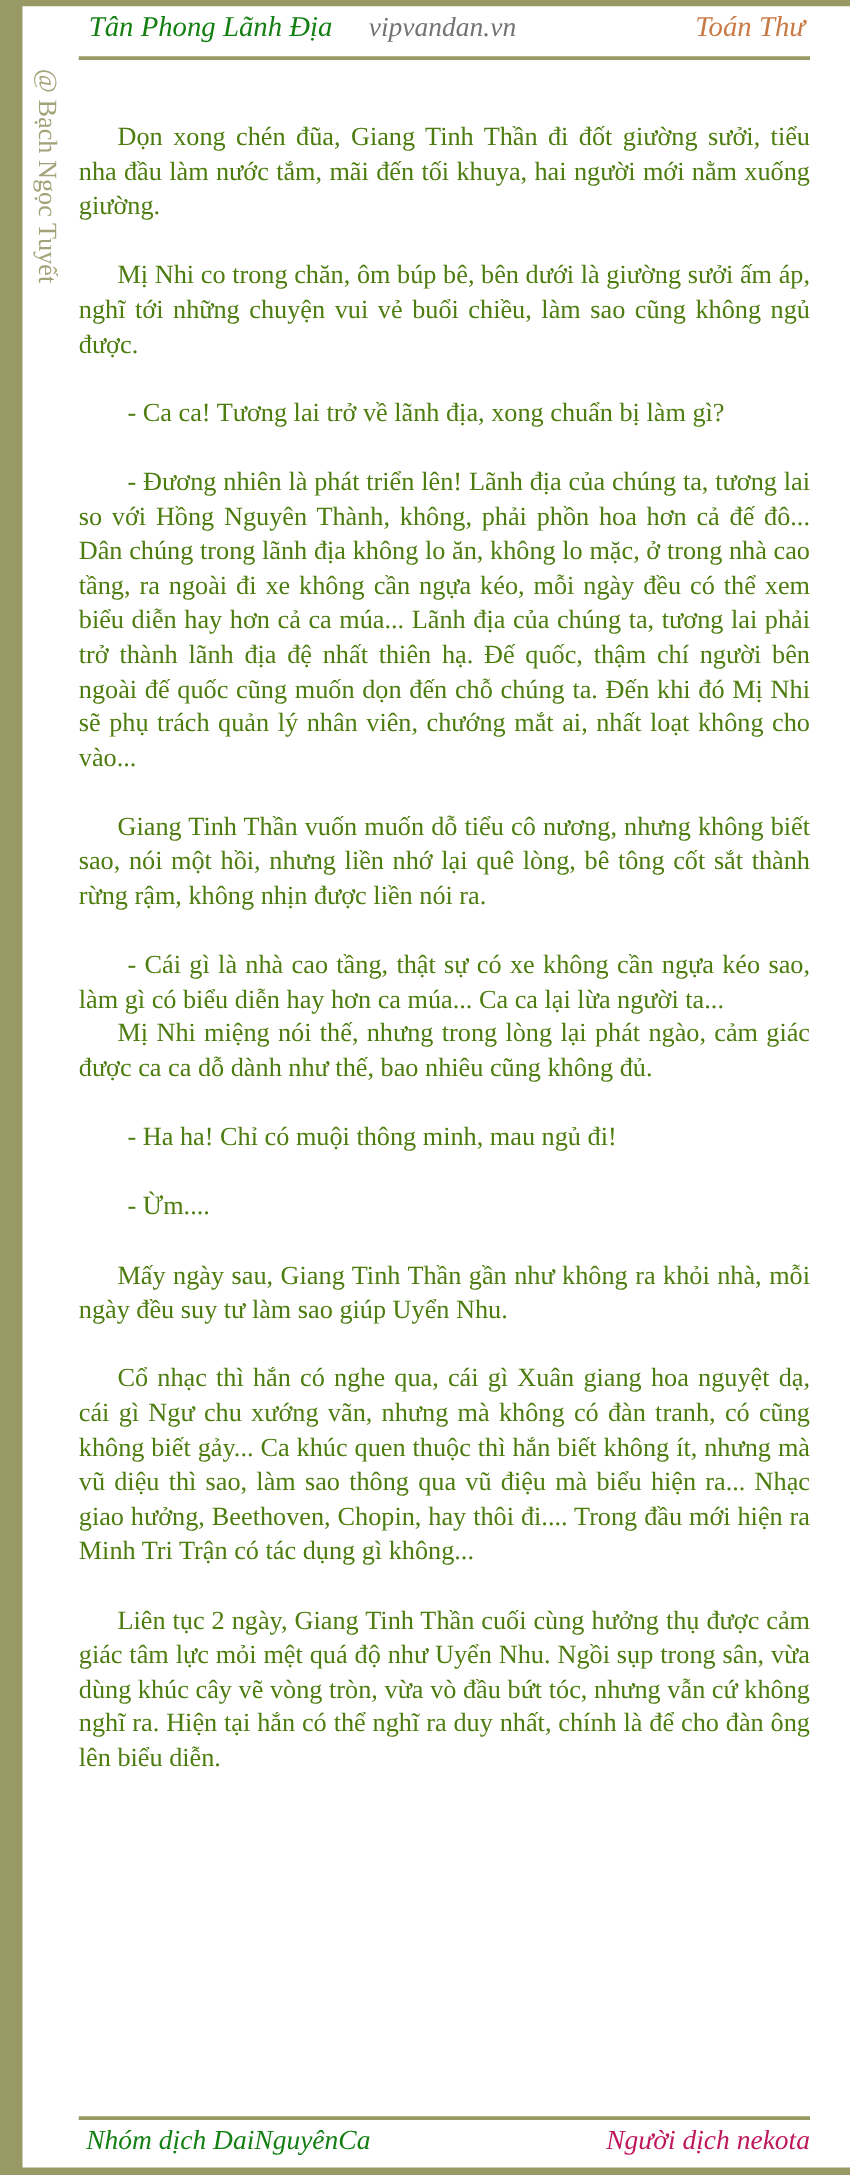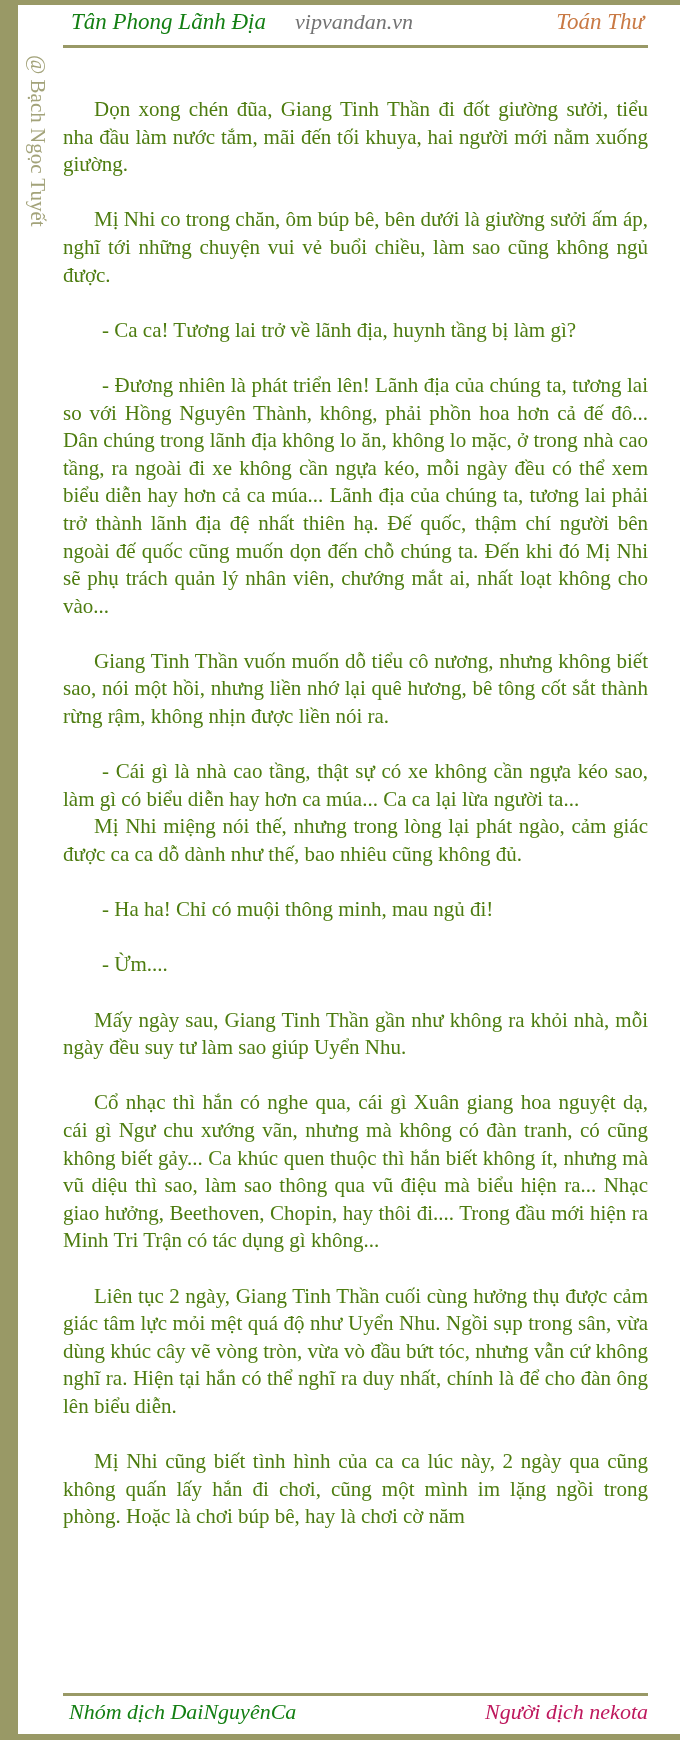--- a/index.html
+++ b/index.html
@@ -67,38 +67,37 @@
     <span class="author">Toán Thư</span>
   </div>
 
   <div class="watermark">@ Bạch Ngọc Tuyết</div>
 
   <div class="content">
     <p>Dọn xong chén đũa, Giang Tinh Thần đi đốt giường sưởi, tiểu nha đầu làm nước tắm, mãi đến tối khuya, hai người mới nằm xuống giường.</p>
     <div class="blank"></div>
     <p>Mị Nhi co trong chăn, ôm búp bê, bên dưới là giường sưởi ấm áp, nghĩ tới những chuyện vui vẻ buổi chiều, làm sao cũng không ngủ được.</p>
     <div class="blank"></div>
-    <p class="dlg">- Ca ca! Tương lai trở về lãnh địa, huynh tầng bị làm gì?</p>
+    <p class="dlg">- Ca ca! Tương lai trở về lãnh địa, xong chuẩn bị làm gì?</p>
     <div class="blank"></div>
     <p class="dlg">- Đương nhiên là phát triển lên! Lãnh địa của chúng ta, tương lai so với Hồng Nguyên Thành, không, phải phồn hoa hơn cả đế đô... Dân chúng trong lãnh địa không lo ăn, không lo mặc, ở trong nhà cao tầng, ra ngoài đi xe không cần ngựa kéo, mỗi ngày đều có thể xem biểu diễn hay hơn cả ca múa... Lãnh địa của chúng ta, tương lai phải trở thành lãnh địa đệ nhất thiên hạ. Đế quốc, thậm chí người bên ngoài đế quốc cũng muốn dọn đến chỗ chúng ta. Đến khi đó Mị Nhi sẽ phụ trách quản lý nhân viên, chướng mắt ai, nhất loạt không cho vào...</p>
     <div class="blank"></div>
-    <p>Giang Tinh Thần vuốn muốn dỗ tiểu cô nương, nhưng không biết sao, nói một hồi, nhưng liền nhớ lại quê hương, bê tông cốt sắt thành rừng rậm, không nhịn được liền nói ra.</p>
+    <p>Giang Tinh Thần vuốn muốn dỗ tiểu cô nương, nhưng không biết sao, nói một hồi, nhưng liền nhớ lại quê lòng, bê tông cốt sắt thành rừng rậm, không nhịn được liền nói ra.</p>
     <div class="blank"></div>
     <p class="dlg">- Cái gì là nhà cao tầng, thật sự có xe không cần ngựa kéo sao, làm gì có biểu diễn hay hơn ca múa... Ca ca lại lừa người ta...</p>
     <p>Mị Nhi miệng nói thế, nhưng trong lòng lại phát ngào, cảm giác được ca ca dỗ dành như thế, bao nhiêu cũng không đủ.</p>
     <div class="blank"></div>
     <p class="dlg">- Ha ha! Chỉ có muội thông minh, mau ngủ đi!</p>
     <div class="blank"></div>
     <p class="dlg">- Ừm....</p>
     <div class="blank"></div>
     <p>Mấy ngày sau, Giang Tinh Thần gần như không ra khỏi nhà, mỗi ngày đều suy tư làm sao giúp Uyển Nhu.</p>
     <div class="blank"></div>
     <p>Cổ nhạc thì hắn có nghe qua, cái gì Xuân giang hoa nguyệt dạ, cái gì Ngư chu xướng vãn, nhưng mà không có đàn tranh, có cũng không biết gảy... Ca khúc quen thuộc thì hắn biết không ít, nhưng mà vũ diệu thì sao, làm sao thông qua vũ điệu mà biểu hiện ra... Nhạc giao hưởng, Beethoven, Chopin, hay thôi đi.... Trong đầu mới hiện ra Minh Tri Trận có tác dụng gì không...</p>
     <div class="blank"></div>
     <p>Liên tục 2 ngày, Giang Tinh Thần cuối cùng hưởng thụ được cảm giác tâm lực mỏi mệt quá độ như Uyển Nhu. Ngồi sụp trong sân, vừa dùng khúc cây vẽ vòng tròn, vừa vò đầu bứt tóc, nhưng vẫn cứ không nghĩ ra. Hiện tại hắn có thể nghĩ ra duy nhất, chính là để cho đàn ông lên biểu diễn.</p>
     <div class="blank"></div>
-    <p>Mị Nhi cũng biết tình hình của ca ca lúc này, 2 ngày qua cũng không quấn lấy hắn đi chơi, cũng một mình im lặng ngồi trong phòng. Hoặc là chơi búp bê, hay là chơi cờ năm</p>
   </div>
 
   <div class="footer-line"></div>
   <span class="footer-left">Nhóm dịch DaiNguyênCa</span>
   <span class="footer-right">Người dịch nekota</span>
 </div>
 
 </body></html>

